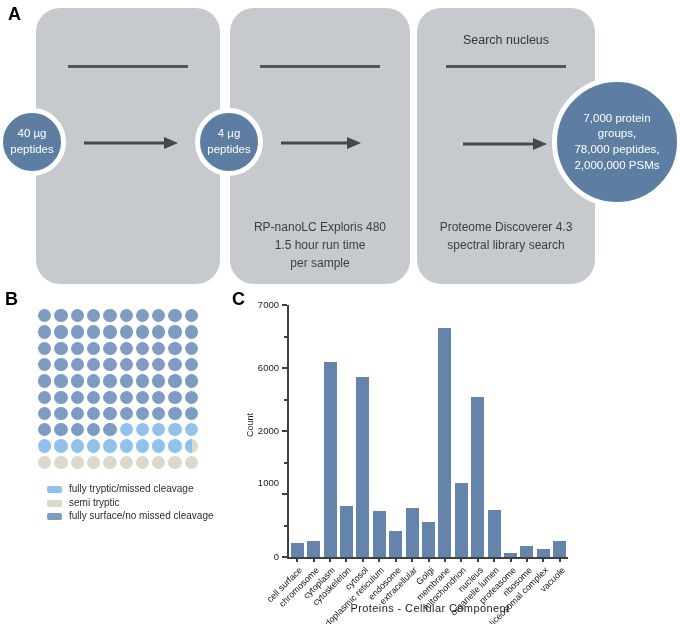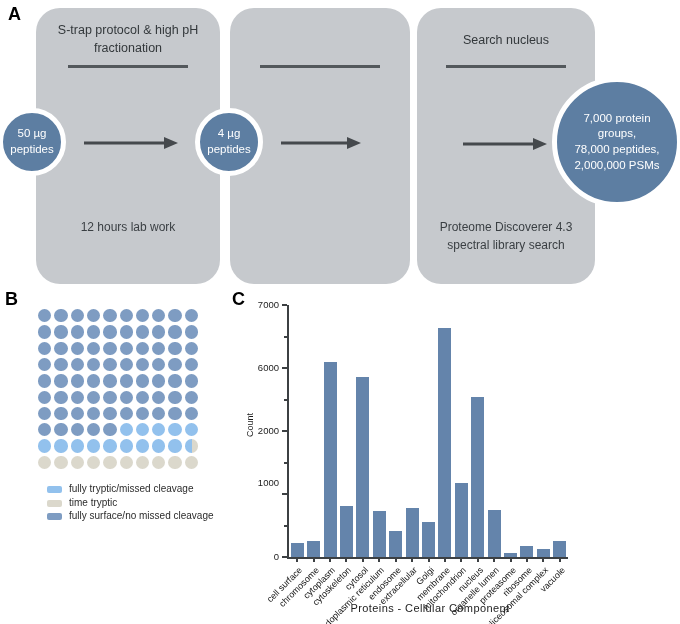--- a/index.html
+++ b/index.html
@@ -42,37 +42,37 @@
   #xtitle{position:absolute;left:290px;top:602px;width:280px;text-align:center;font-size:11px;color:#1c1c1c;letter-spacing:0.4px;}
 </style>
 </head>
 <body>
 
 <div class="canvas">
 
   <div class="panel-label" style="left:8px;top:4px;">A</div>
 
   <div class="wbox" id="box1">
-    <div class="wtitle">S-trap protocol &amp; high pH
-fractionation</div>
     <div class="underline"></div>
-    <div class="wnote">12 hours lab work</div>
   </div>
   <div class="wbox" id="box2">
     <div class="underline"></div>
+    <div class="wnote">RP-nanoLC Exploris 480
+1.5 hour run time
+per sample</div>
   </div>
   <div class="wbox" id="box3">
     <div class="wtitle single">Search nucleus</div>
     <div class="underline"></div>
     <div class="wnote">Proteome Discoverer 4.3
 spectral library search</div>
   </div>
 
   <div class="wcircle" id="circle1">
-    <span>50 µg
+    <span>40 µg
 peptides</span>
   </div>
   <div class="wcircle" id="circle2">
     <span>4 µg
 peptides</span>
   </div>
   <div class="wcircle" id="circle4">
     <span>7,000 protein
 groups,
 78,000 peptides,
@@ -195,21 +195,21 @@
       <div class="dot" style="left: 130.4px; top: 146.7px; background: rgb(219, 216, 204);"></div>
       <div class="dot" style="left: 146.7px; top: 146.7px; background: rgb(219, 216, 204);"></div>
     </div>
   <div id="wlegend">
       <div class="lrow">
         <span class="lswatch" style="background: rgb(146, 193, 237);"></span>
         <span class="llabel">fully tryptic/missed cleavage</span>
       </div>
       <div class="lrow">
         <span class="lswatch" style="background: rgb(219, 216, 204);"></span>
-        <span class="llabel">time tryptic</span>
+        <span class="llabel">semi tryptic</span>
       </div>
       <div class="lrow">
         <span class="lswatch" style="background: rgb(126, 156, 194);"></span>
         <span class="llabel">fully surface/no missed cleavage</span>
       </div>
     </div>
 
   <div class="panel-label" style="left:232px;top:289px;">C</div>
   <div id="ylabel">Count</div>
   <div id="plot">

